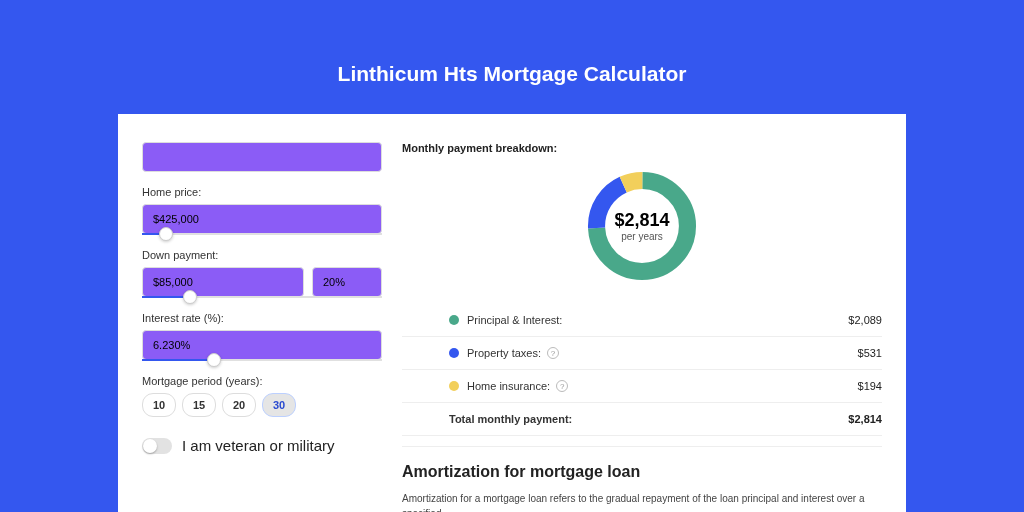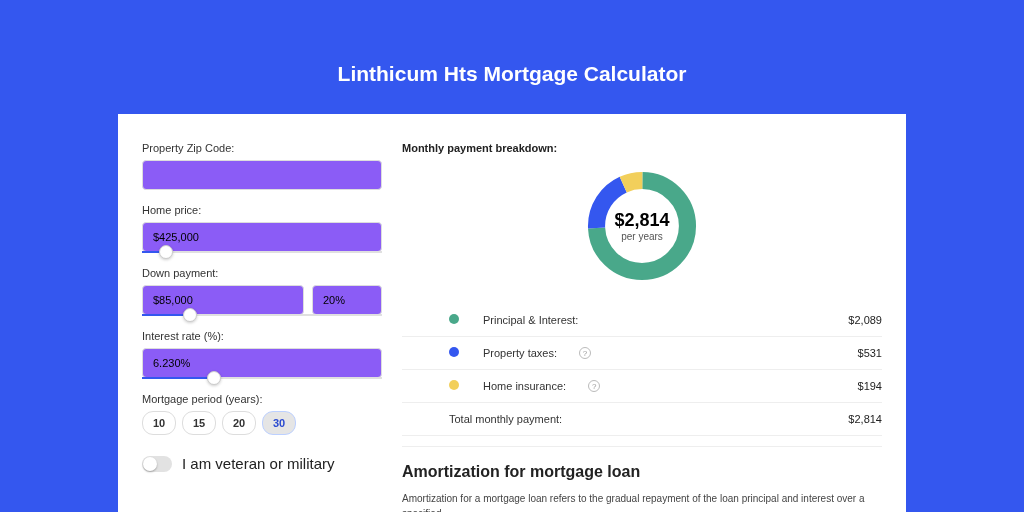--- a/index.html
+++ b/index.html
@@ -25,38 +25,37 @@
   .toggle { width: 30px; height: 16px; background: #e2e2e2; border-radius: 10px; position: relative; }
   .toggle::after { content: ""; position: absolute; left: 1px; top: 1px; width: 14px; height: 14px; background: #fff; border-radius: 50%; box-shadow: 0 1px 2px rgba(0,0,0,0.3); }
   .right h3 { font-size: 11px; font-weight: 700; margin-bottom: 12px; }
   .donut-wrap { display: flex; justify-content: center; margin: 4px 0 18px 0; position: relative; }
   .donut-center { position: absolute; left: 50%; top: 50%; transform: translate(-50%,-50%); text-align: center; }
   .donut-center .big { font-size: 18px; font-weight: 800; color: #000; }
   .donut-center .small { font-size: 10px; color: #555; }
   .line { display: flex; align-items: center; justify-content: space-between; padding: 10px 0; border-bottom: 1px solid #eee; font-size: 11px; }
   .line:last-of-type { border-bottom: none; }
   .dot { width: 10px; height: 10px; border-radius: 50%; display: inline-block; margin-right: 8px; vertical-align: middle; }
-  .lbl { display: flex; gap: 16px; color: #333; padding-left: 47px; }
+  .lbl { display: flex; align-items: center; gap: 0px; color: #333; padding-left: 47px; }
   .info-icon { display: inline-flex; width: 12px; height: 12px; border: 1px solid #bbb; border-radius: 50%; font-size: 8px; color: #999; align-items: center; justify-content: center; margin-left: 6px; }
   .val { font-weight: 400; color: #222; }
-  .total .lbl, .total .val { font-weight: 400; }
+  .total .lbl, .total .val { font-weight: 700; }
   .amort { border-top: 1px solid #eee; margin-top: 10px; padding-top: 16px; }
   .amort h4 { font-size: 16px; font-weight: 700; margin-bottom: 10px; }
   .amort p { font-size: 10px; color: #444; line-height: 1.5; }
 </style>
 </head>
 <body>
 
 <h1 class="page-title">Linthicum Hts Mortgage Calculator</h1>
 
 <div class="card">
   <div class="left">
 
     <div class="group">
-      <div class="field-label">Property Zip Code:</div>
       <input class="input" type="text" value="" style="">
     </div>
 
     <div class="group">
       <div class="field-label">Home price:</div>
       <input class="input" type="text" value="$425,000" style="">
       <div class="slider-rail">
         <div class="slider-fill" style="width:10%"></div>
         <div class="slider-thumb" style="left:10%"></div>
       </div>

